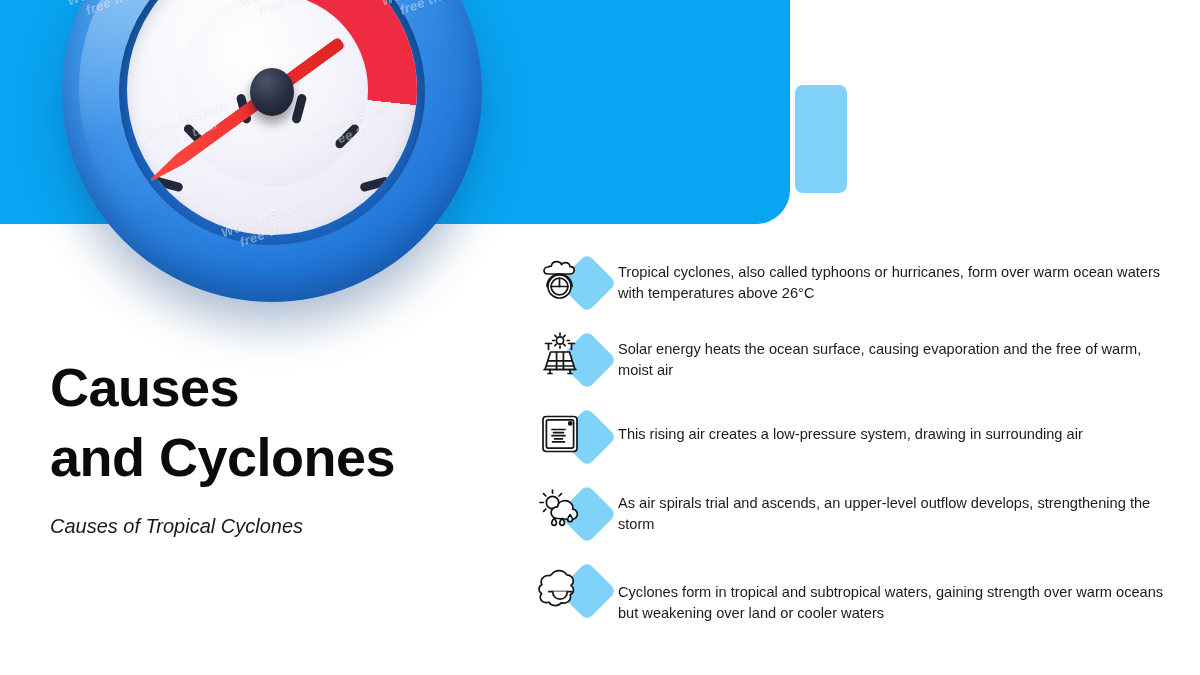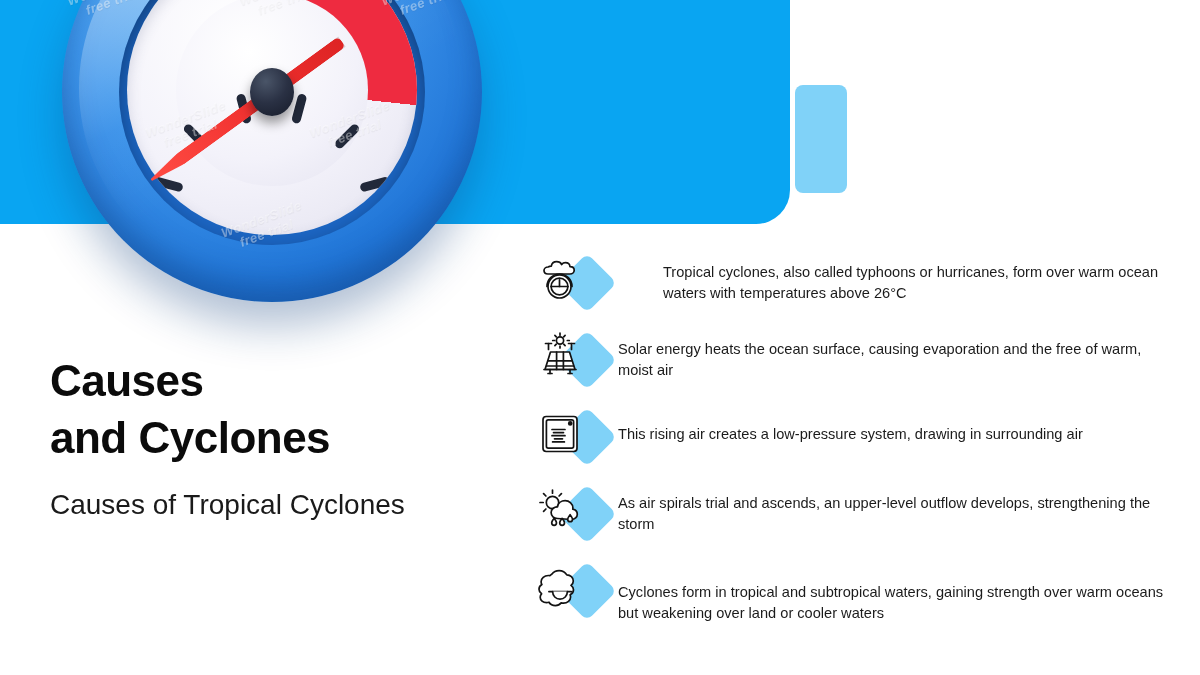--- a/index.html
+++ b/index.html
@@ -122,32 +122,33 @@
     user-select: none;
   }
 
   
   .title-block {
     position: absolute;
     left: 50px; top: 352px;
     width: 470px;
   }
   .slide-title {
-    font-size: 44px;
+    font-size: 54px;
     font-weight: 700;
     line-height: 1.30;
     color: #0B0B0B;
     letter-spacing: -0.5px;
   }
   .slide-subtitle {
     margin-top: 22px;
-    font-size: 28px;
+    font-size: 20px;
     font-weight: 400;
     color: #1A1A1A;
     line-height: 1.2;
+    font-style: italic;
   }
 
   
   .bullets {
     position: absolute;
     left: 528px; top: 248px;
     width: 640px;
   }
   .bullet {
     position: relative;
@@ -178,21 +179,21 @@
   }
   .bullet-icon svg { display: block; }
   .bullet-text {
     flex: 1 1 auto;
     padding-top: 14px;
     font-size: 14.6px;
     line-height: 1.43;
     color: #1B1B1B;
   }
   
-  .bullet.r1 { margin-bottom: 9px; gap: 45px; }
+  .bullet.r1 { margin-bottom: 9px; }
   .bullet.r2 { margin-bottom: 9px; }
   .bullet.r3 { margin-bottom: 9px; justify-content: space-between; }
   .bullet.r4 { margin-bottom: 9px; }
   .bullet.r3 .bullet-text { padding-top: 22px; }
 </style>
 </head>
 <body>
 
 <div id="slide">
 

